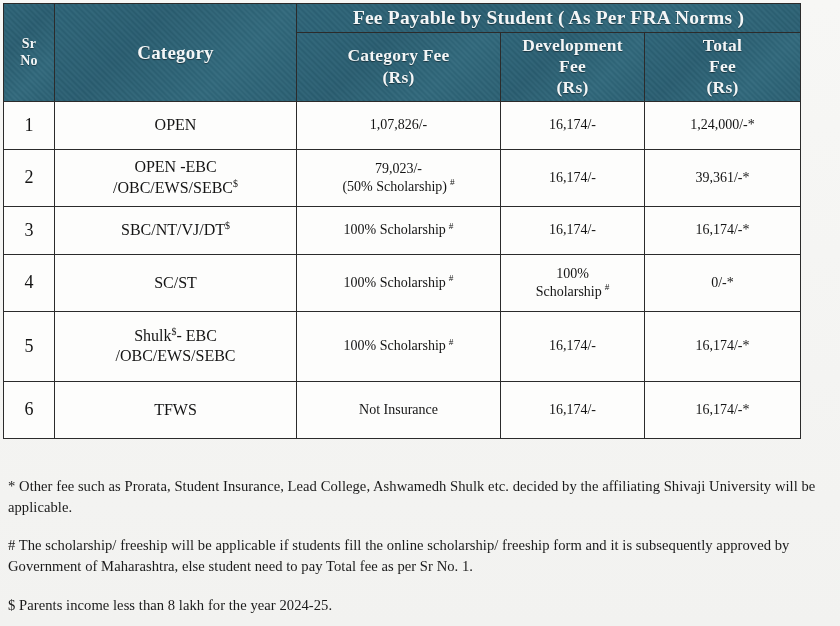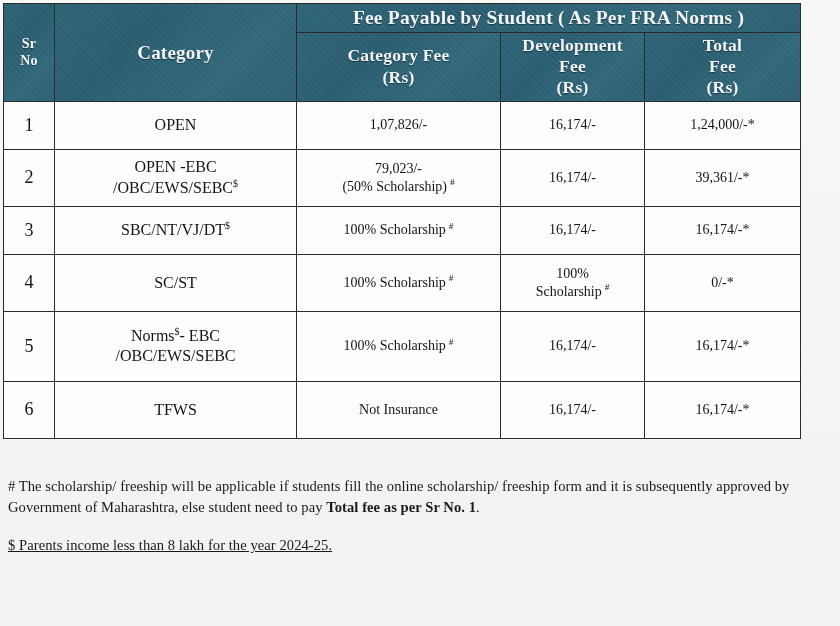--- a/index.html
+++ b/index.html
@@ -105,22 +105,22 @@
     font-family: "Liberation Serif", "DejaVu Serif", serif;
   }
   .note {
     font-size: 14.6px;
     line-height: 1.42;
     color: #1a1a1a;
     margin: 0 0 18px 0;
     letter-spacing: .05px;
   }
   .note:last-child { margin-bottom: 0; }
-  .note b { font-weight: bold; }
-  .note-3 { margin-bottom: 0; text-decoration: underline; }
+  .note b { font-weight: normal; }
+  .note-3 { margin-bottom: 0; }
 </style>
 </head>
 <body>
 
 <div id="page">
 
   <table id="fee-table">
     <colgroup>
       <col class="c-sr">
         <col class="c-cat">
@@ -211,21 +211,21 @@
         <td class="body-cell cell-num">
           <span>100%</span><br>
           <span>Scholarship</span><sup class="sup-hash">#</sup>
         </td>
         <td class="body-cell cell-num">0/-*</td>
       </tr>
 
       <tr class="data-row row-xtall">
         <td class="body-cell cell-srno">5</td>
         <td class="body-cell cell-cat">
-          <span>Norms</span><sup>$</sup><span>- EBC</span><br>
+          <span>Shulk</span><sup>$</sup><span>- EBC</span><br>
           <span>/OBC/EWS/SEBC</span>
         </td>
         <td class="body-cell cell-num">
           <span>100% Scholarship</span><sup class="sup-hash">#</sup>
         </td>
         <td class="body-cell cell-num">
           <span>16,174/-</span>
         </td>
         <td class="body-cell cell-num">16,174/-*</td>
       </tr>
@@ -241,17 +241,18 @@
         <td class="body-cell cell-num">
           <span>16,174/-</span>
         </td>
         <td class="body-cell cell-num">16,174/-*</td>
       </tr>
 
     </tbody>
   </table>
 
   <div id="footnotes">
+    <p class="note">* Other fee such as Prorata, Student Insurance, Lead College, Ashwamedh Shulk etc. decided by the affiliating Shivaji University will be applicable.</p>
     <p class="note"><span># The scholarship/ freeship will be applicable if students fill the online scholarship/ freeship form and it is subsequently approved by Government of Maharashtra, else student need to pay </span><b>Total fee as per Sr No. 1</b><span>.</span></p>
     <p class="note note-3">$ Parents income less than 8 lakh for the year 2024-25.</p>
   </div>
 
 </div>
 
 </body></html>

